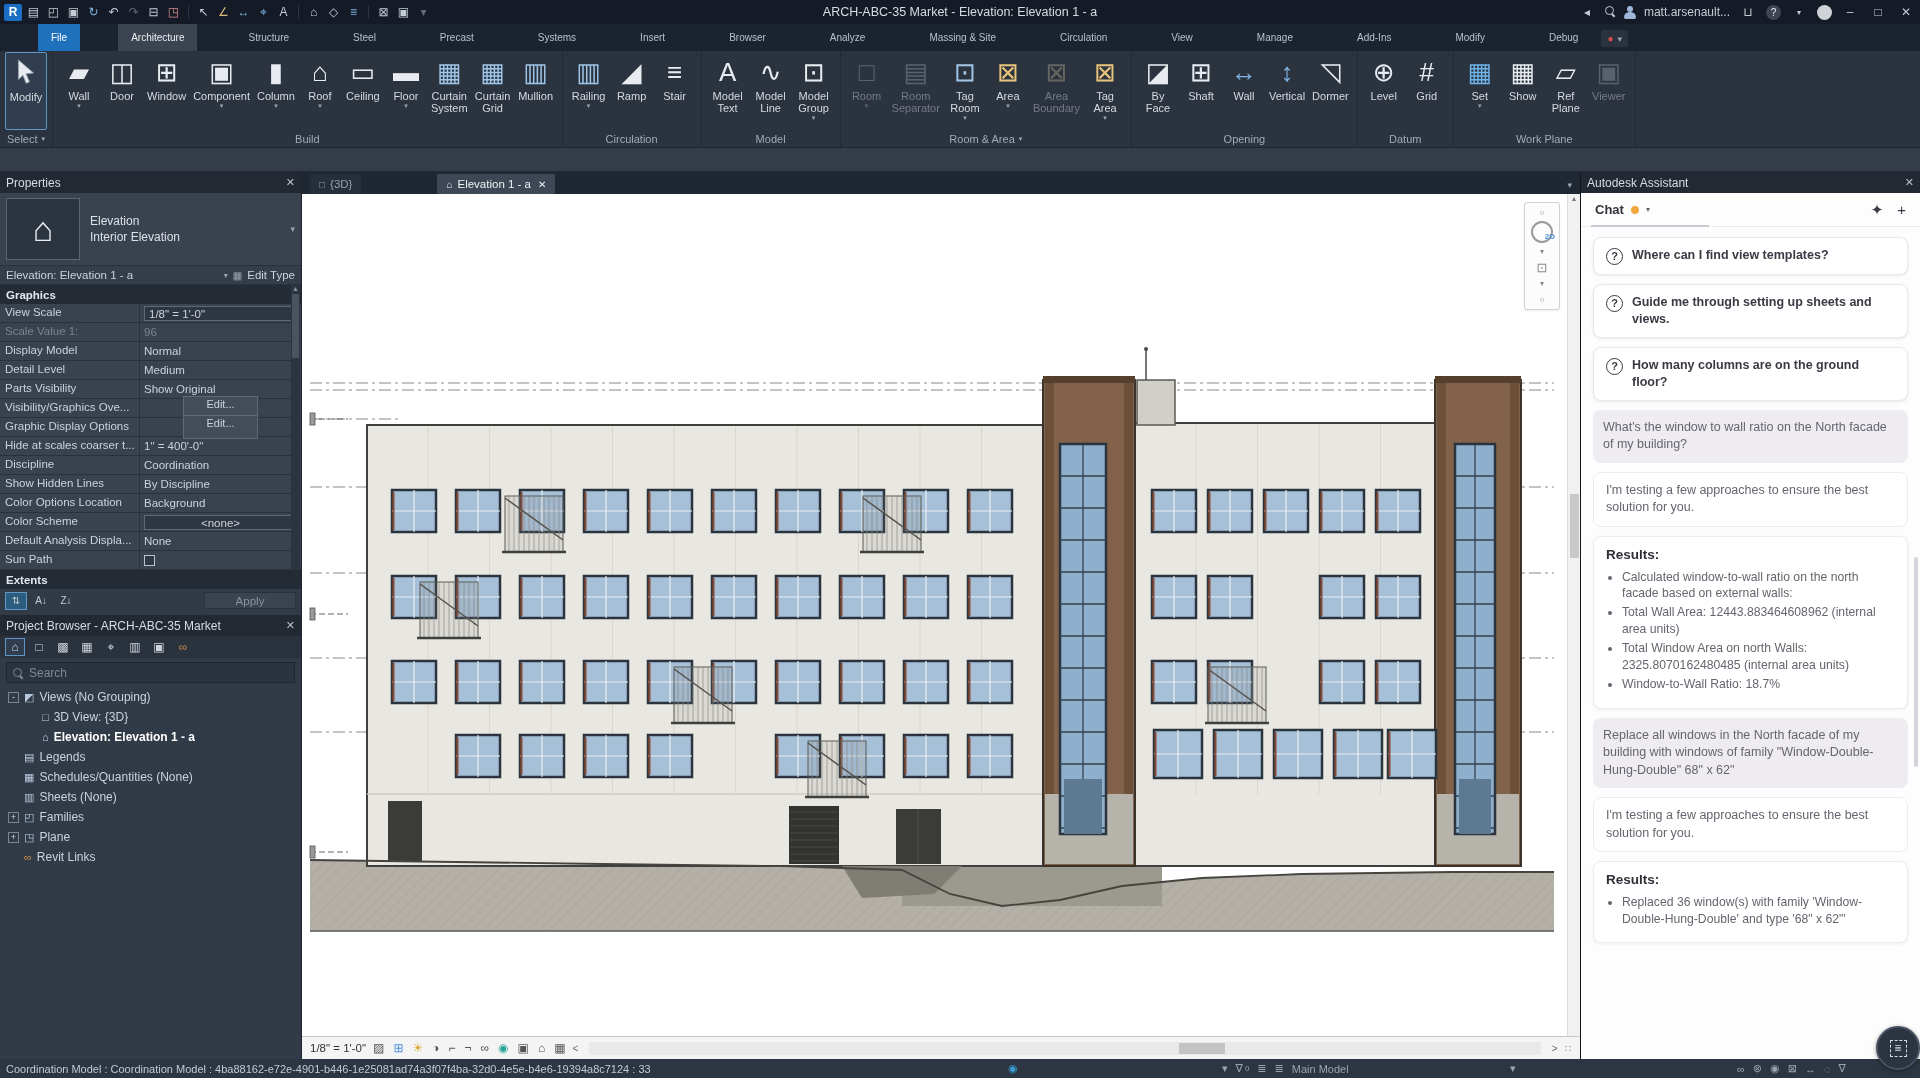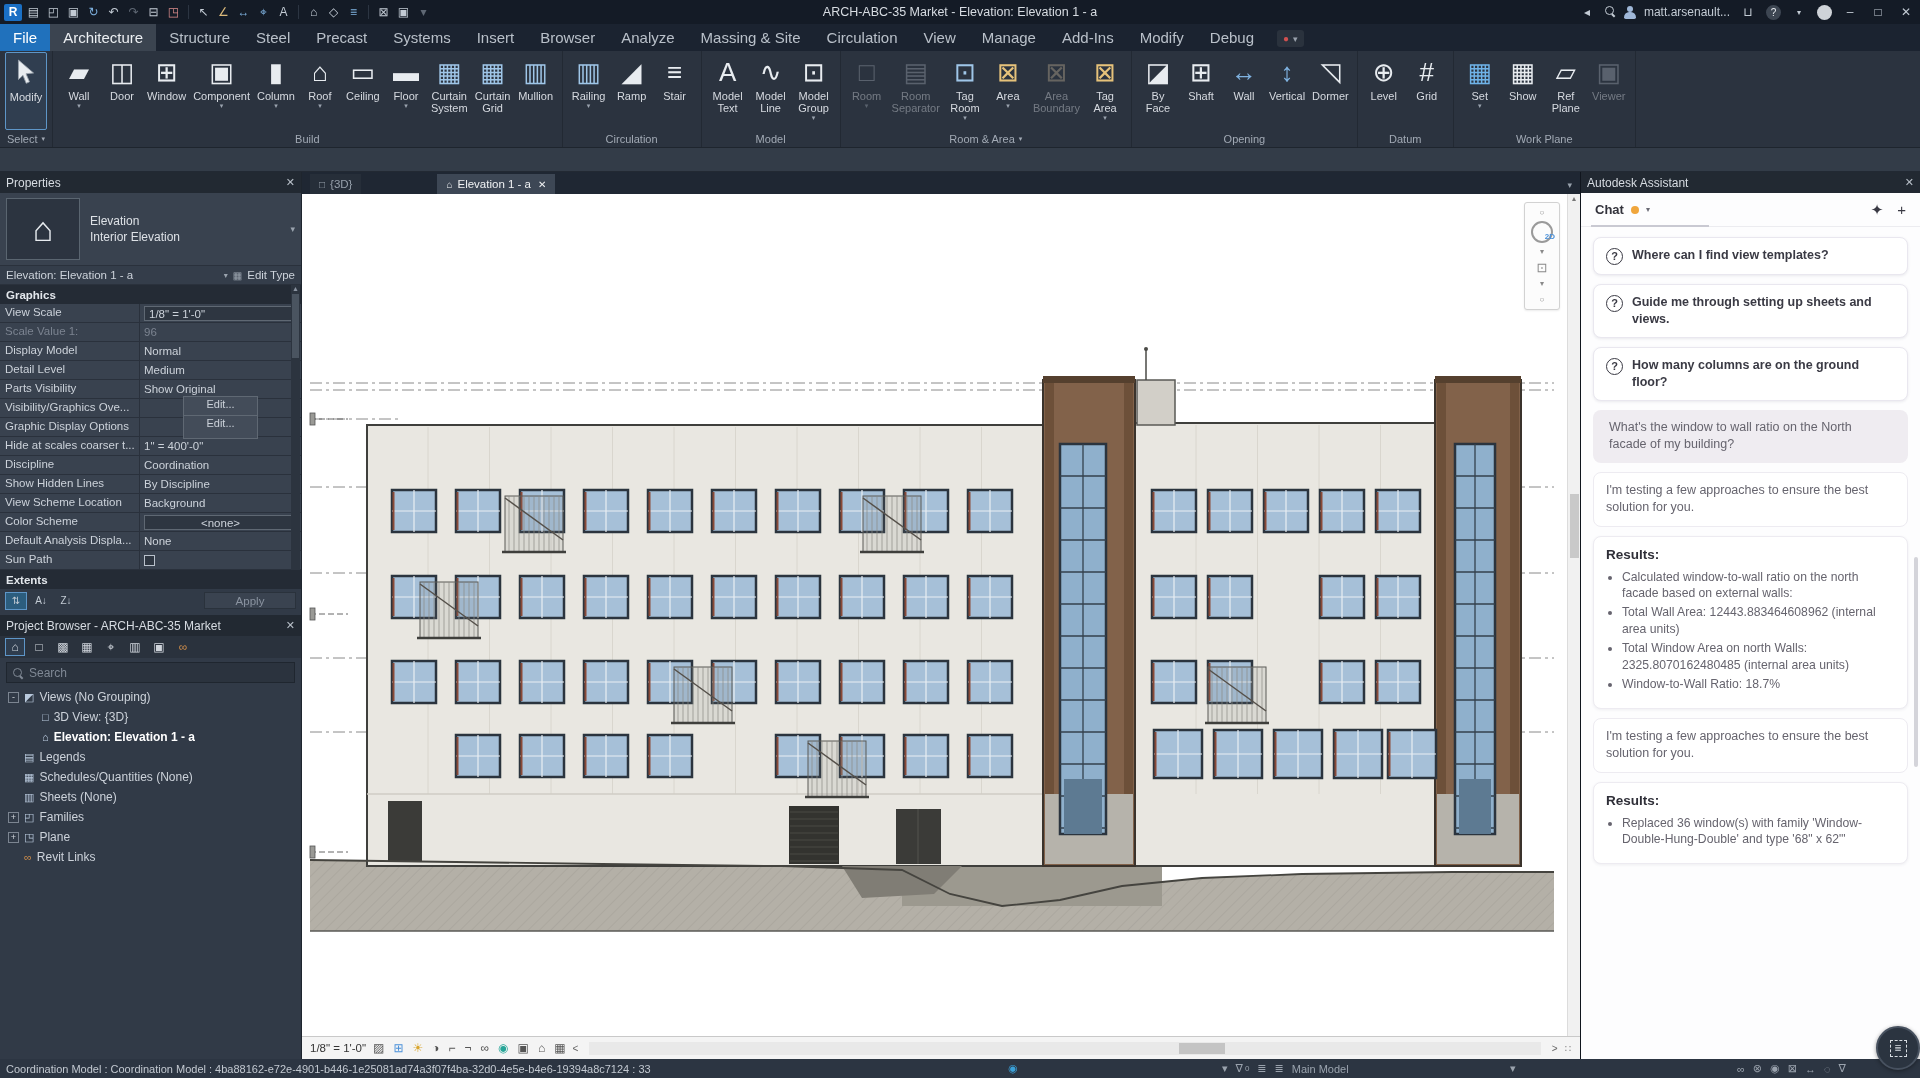--- a/index.html
+++ b/index.html
@@ -20,21 +20,21 @@
   .avatar::after{content:""; position:absolute; left:1px; top:6px; width:12px; height:7px; border-radius:6px 6px 2px 2px; background:#9fb7d8;}
   .helpcircle { width:15px; height:15px; border-radius:50%; background:#3d4document652; background:#3d4652; color:#e8ecf0; font-size:10px; display:flex; align-items:center; justify-content:center; }
   .adsklogo { width:15px; height:15px; border-radius:50%; background:#cfd3d8; }
   .winbtn { width:20px; text-align:center; font-size:12px; color:#c3cbd4; }
   .mag { width:10px; height:10px; position:relative; display:inline-block; }
   .mag::before{content:""; position:absolute; left:0; top:0; width:7px; height:7px; border:1.5px solid currentColor; border-radius:50%;}
   .mag::after{content:""; position:absolute; left:7px; top:7px; width:4px; height:1.5px; background:currentColor; transform:rotate(45deg); transform-origin:left center;}
 
   
   #ribbon-tabs { position:absolute; left:0; top:24px; width:1920px; height:27px; background:#1b2330; display:flex; align-items:flex-end; }
-  .rtab { padding:5px 13px; font-size:15px; color:#b9c0c9; height:27px; display:flex; align-items:center; }
+  .rtab { padding:5px 13px; font-size:10px; color:#b9c0c9; height:27px; display:flex; align-items:center;margin-left:38px; }
   .rtab.file { background:#2071bc; color:#fff; }
   .rtab.active { background:#3b4450; color:#eceff2; }
   .screencast { margin-left:10px; height:17px; padding:0 6px; background:#2a323d; border-radius:3px; display:flex; align-items:center; gap:4px; font-size:9px; color:#9aa2ad; margin-bottom:4px;}
   .screencast .dot{ color:#d05050; font-size:10px; }
 
   
   #ribbon { position:absolute; left:0; top:51px; width:1920px; height:97px; background:#2b333f; display:flex; border-bottom:1px solid #1e252e; }
   .grp { display:flex; flex-direction:column; border-right:1px solid #222933; padding:1px 5px 0; }
   .grp-tools { flex:1; display:flex; align-items:stretch; gap:1px; }
   .tool { display:flex; flex-direction:column; align-items:center; min-width:42px; padding:2px 3px 0; }
@@ -117,21 +117,21 @@
   #assistant .phead { flex:none; }
   .chatbar { height:34px; display:flex; align-items:center; padding:0 14px; gap:7px; border-bottom:1px solid #ececf0; position:relative; }
   .chatbar .tabname { font-size:13px; font-weight:bold; color:#33333c; }
   .chatdot { width:8px; height:8px; border-radius:50%; background:#f0a63c; }
   .chatbar .car { font-size:8px; color:#6a6a74; }
   .chatbar .right { margin-left:auto; display:flex; gap:14px; font-size:15px; color:#3a3a44; }
   .chat-underline { position:absolute; left:10px; bottom:-1px; width:118px; height:2px; background:#c9c9d2; }
   #thread { flex:1; overflow:hidden; padding:10px 12px; display:flex; flex-direction:column; gap:9px; position:relative; }
   .card { border:1px solid #e9e7ef; border-radius:8px; padding:9px 12px; display:flex; gap:9px; align-items:flex-start; background:#fff; box-shadow:0 1px 3px rgba(60,60,90,.10); font-size:12.5px; color:#3a3a44; font-weight:bold; line-height:1.35; }
   .qmark { flex:none; width:17px; height:17px; border:1.5px solid #3a3a44; border-radius:50%; font-size:11px; font-weight:bold; display:flex; align-items:center; justify-content:center; margin-top:1px; }
-  .bubble-user { background:#efecf1; border-radius:8px; padding:9px 16px; font-size:12.5px; color:#66646e; line-height:1.4; }
+  .bubble-user { background:#efecf1; border-radius:8px; padding:9px 10px; font-size:12.5px; color:#66646e; line-height:1.4; }
   .bubble-asst { background:#fff; border:1px solid #edebf1; border-radius:8px; padding:9px 12px; font-size:12.5px; color:#66646e; line-height:1.4; }
   .results { background:#fff; border:1px solid #edebf1; border-radius:8px; padding:10px 12px 12px; box-shadow:0 1px 3px rgba(60,60,90,.08); }
   .results h4 { font-size:13.5px; color:#2f2f38; margin-bottom:7px; }
   .results ul { margin-left:16px; }
   .results li { font-size:12.2px; color:#66646e; line-height:1.35; margin-bottom:3px; }
   #a-scroll { position:absolute; right:2px; top:330px; width:4px; height:210px; background:#d4d4da; border-radius:2px; }
   .inputwrap { flex:none; padding:6px 8px 14px; position:relative; }
   .askbox { height:42px; border:2px solid #2a8fbd; border-radius:10px; display:flex; align-items:center; padding:0 10px 0 8px; gap:7px; background:#fff; }
   .askbox input { flex:1; border:none; outline:none; font-size:13px; color:#333; font-family:inherit; min-width:0; }
   .askbox input::placeholder { color:#9a9aa2; }
@@ -509,21 +509,21 @@
       </div>
       <div class="prow">
         <div class="plabel">Discipline</div>
         <div class="pval">Coordination</div>
       </div>
       <div class="prow">
         <div class="plabel">Show Hidden Lines</div>
         <div class="pval">By Discipline</div>
       </div>
       <div class="prow">
-        <div class="plabel">View Scheme Location</div>
+        <div class="plabel">Color Options Location</div>
         <div class="pval">Background</div>
       </div>
       <div class="prow">
         <div class="plabel">Color Scheme</div>
         <div class="pval">
           <div class="pfield" style="text-align: center;">&lt;none&gt;</div>
         </div>
       </div>
       <div class="prow">
         <div class="plabel">Default Analysis Displa...</div>
@@ -1105,20 +1105,21 @@
       <div class="bubble-asst">I'm testing a few approaches to ensure the best solution for you.</div>
       <div class="results">
         <h4>Results:</h4>
         <ul>
           <li>Calculated window-to-wall ratio on the north facade based on external walls:</li>
           <li>Total Wall Area: 12443.883464608962 (internal area units)</li>
           <li>Total Window Area on north Walls: 2325.8070162480485 (internal area units)</li>
           <li>Window-to-Wall Ratio: 18.7%</li>
         </ul>
       </div>
+      <div class="bubble-user">Replace all windows in the North facade of my building with windows of family "Window-Double-Hung-Double" 68" x 62"</div>
       <div class="bubble-asst">I'm testing a few approaches to ensure the best solution for you.</div>
       <div class="results">
         <h4>Results:</h4>
         <ul>
           <li>Replaced 36 window(s) with family 'Window-Double-Hung-Double' and type '68" x 62"'</li>
         </ul>
       </div>
       <div id="a-scroll"></div>
     </div>
   <div class="inputwrap">

